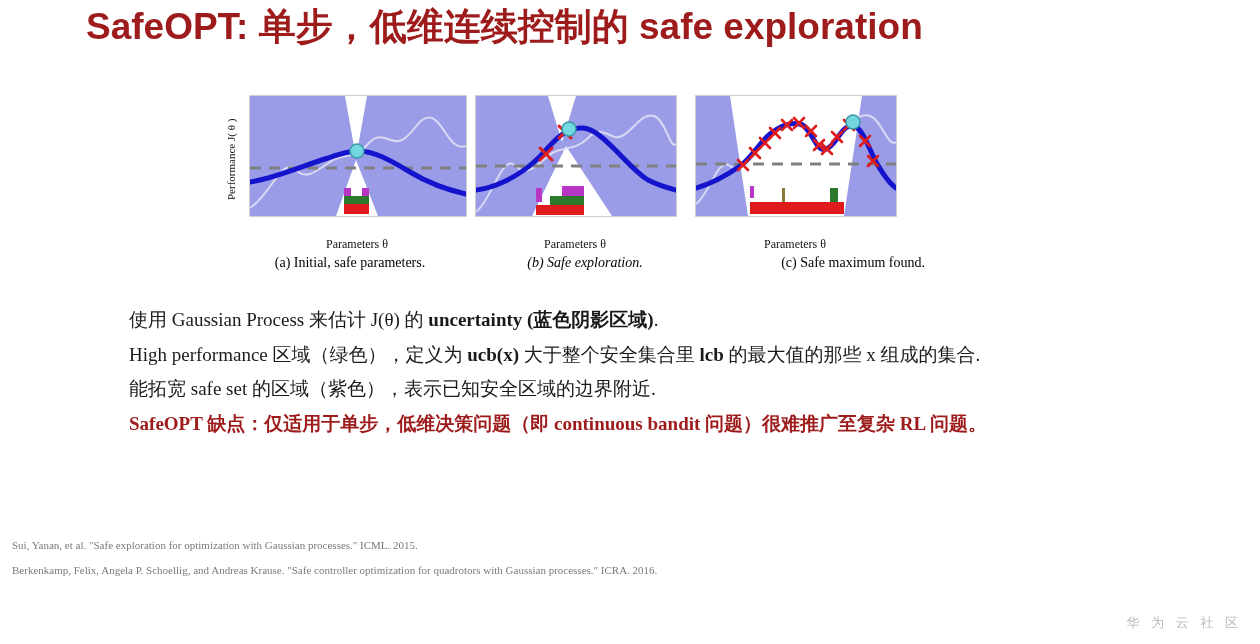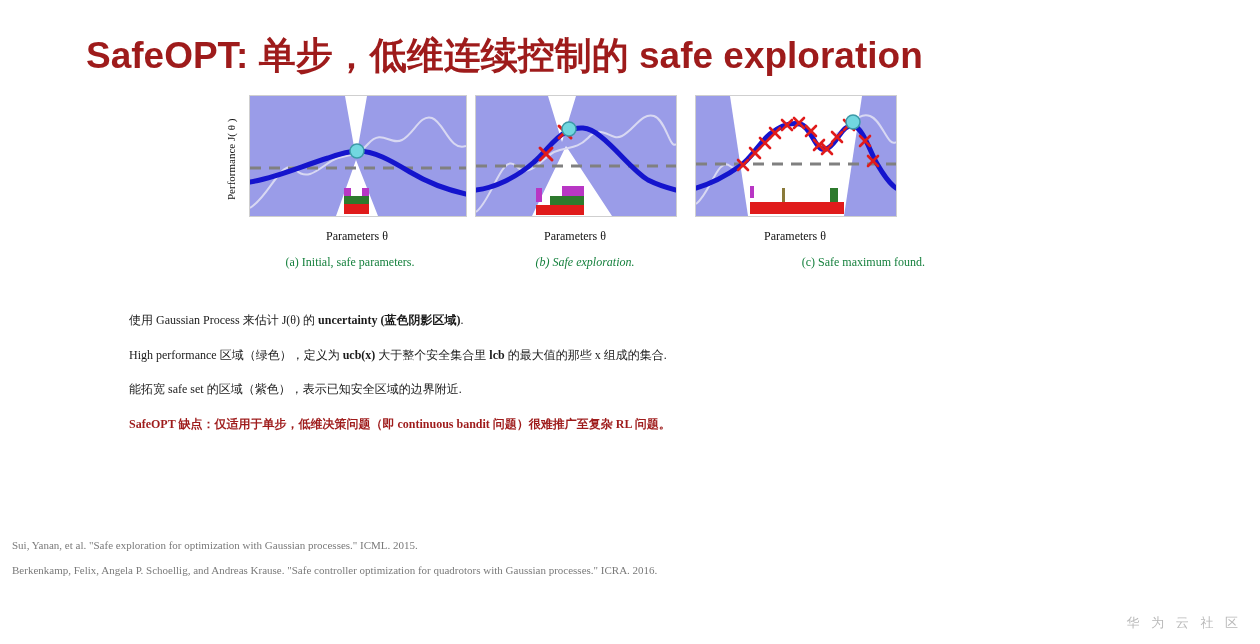--- a/index.html
+++ b/index.html
@@ -3,50 +3,50 @@
 <meta charset="utf-8">
 <style>
   html,body{margin:0;padding:0;}
   body{
     width:1260px;height:644px;background:#ffffff;
     font-family:"Liberation Serif", serif;
     position:relative;overflow:hidden;
   }
   
   .title{
-    position:absolute;left:86px;top:34px;width:1090px;
+    position:absolute;left:86px;top:5px;width:1090px;
     font-family:"Liberation Sans", sans-serif;
     font-weight:bold;font-size:37px;line-height:44px;
     color:#9e1b1b;letter-spacing:0px;white-space:nowrap;
   }
   
   .figure-block{position:absolute;left:225px;top:95px;width:700px;height:180px;}
   .panels{position:absolute;left:0;top:0;display:flex;align-items:flex-start;}
   .panel{position:relative;}
   .panel.p-a{width:250px;}
   .panel.p-b{width:220px;}
   .panel.p-c{width:220px;}
   .ylabel{
     position:absolute;left:-2px;top:4px;height:120px;width:16px;
     writing-mode:vertical-rl;transform:rotate(180deg);
     font-size:11px;color:#111;white-space:nowrap;
     display:flex;align-items:center;justify-content:center;
   }
   .plotbox{position:relative;overflow:hidden;background:#ffffff;border:1px solid #cfcfcf;}
   .xlabel{
-    text-align:center;font-size:12px;color:#111;margin-top:12px;white-space:nowrap;
+    text-align:center;font-size:12px;color:#111;margin-top:20px;white-space:nowrap;
   }
   .caption-row{position:absolute;left:0;top:160px;width:700px;display:flex;}
-  .caption{font-size:12px;color:#15803d;text-align:center;white-space:nowrap;}
+  .caption{font-size:14px;color:#000000;text-align:center;white-space:nowrap;}
   .cap-a{width:250px;}
   .cap-b{width:220px;font-style:italic;}
   .cap-c{width:230px;text-align:right;}
   
   .body-text{position:absolute;left:129px;top:303px;width:1010px;}
-  .line{font-size:12px;line-height:34.5px;color:#1a1a1a;white-space:nowrap;}
+  .line{font-size:19px;line-height:34.5px;color:#1a1a1a;white-space:nowrap;}
   .line b{font-weight:bold;}
   .line.warn{color:#9e1b1b;font-weight:bold;}
   
   .refs{position:absolute;left:12px;top:533px;width:1100px;}
   .ref{font-size:11px;line-height:24.5px;color:#7a7a7a;white-space:nowrap;}
   .ref a, .reflink{color:#e8a33d;text-decoration:underline;cursor:pointer;}
   
   .watermark{
     position:absolute;right:18px;bottom:12px;
     font-size:13px;color:#b9b9b9;letter-spacing:4px;

